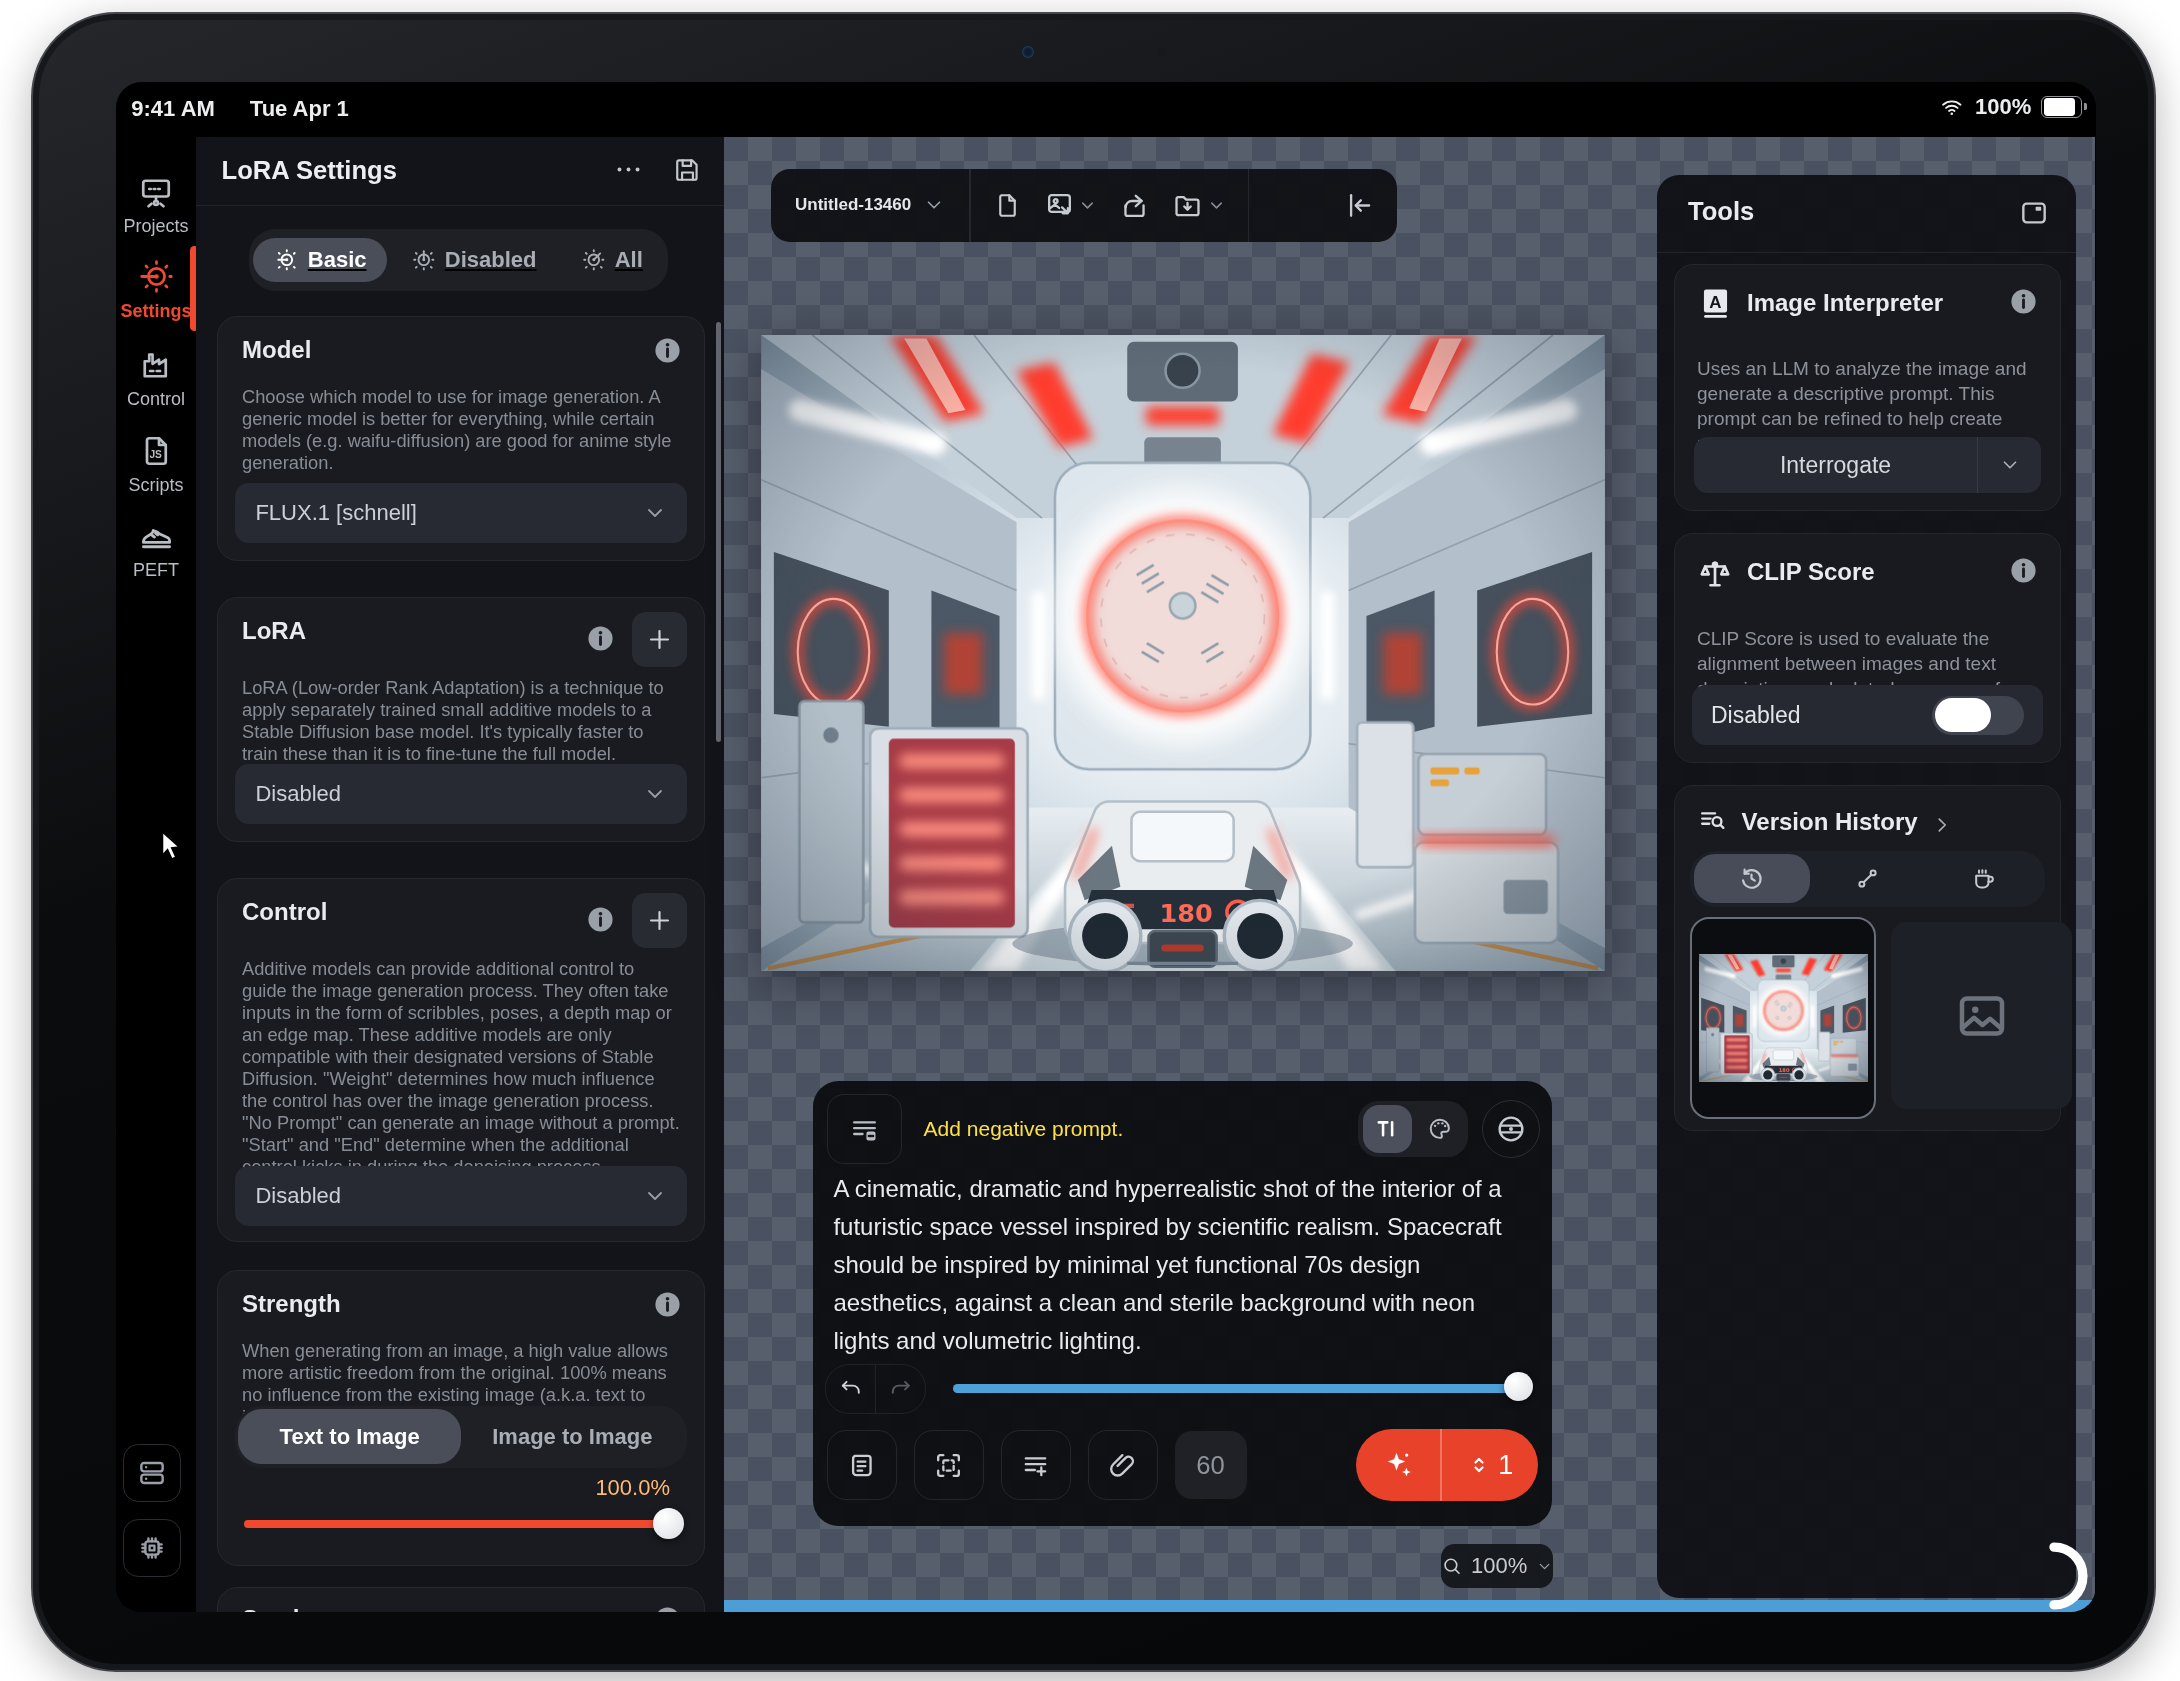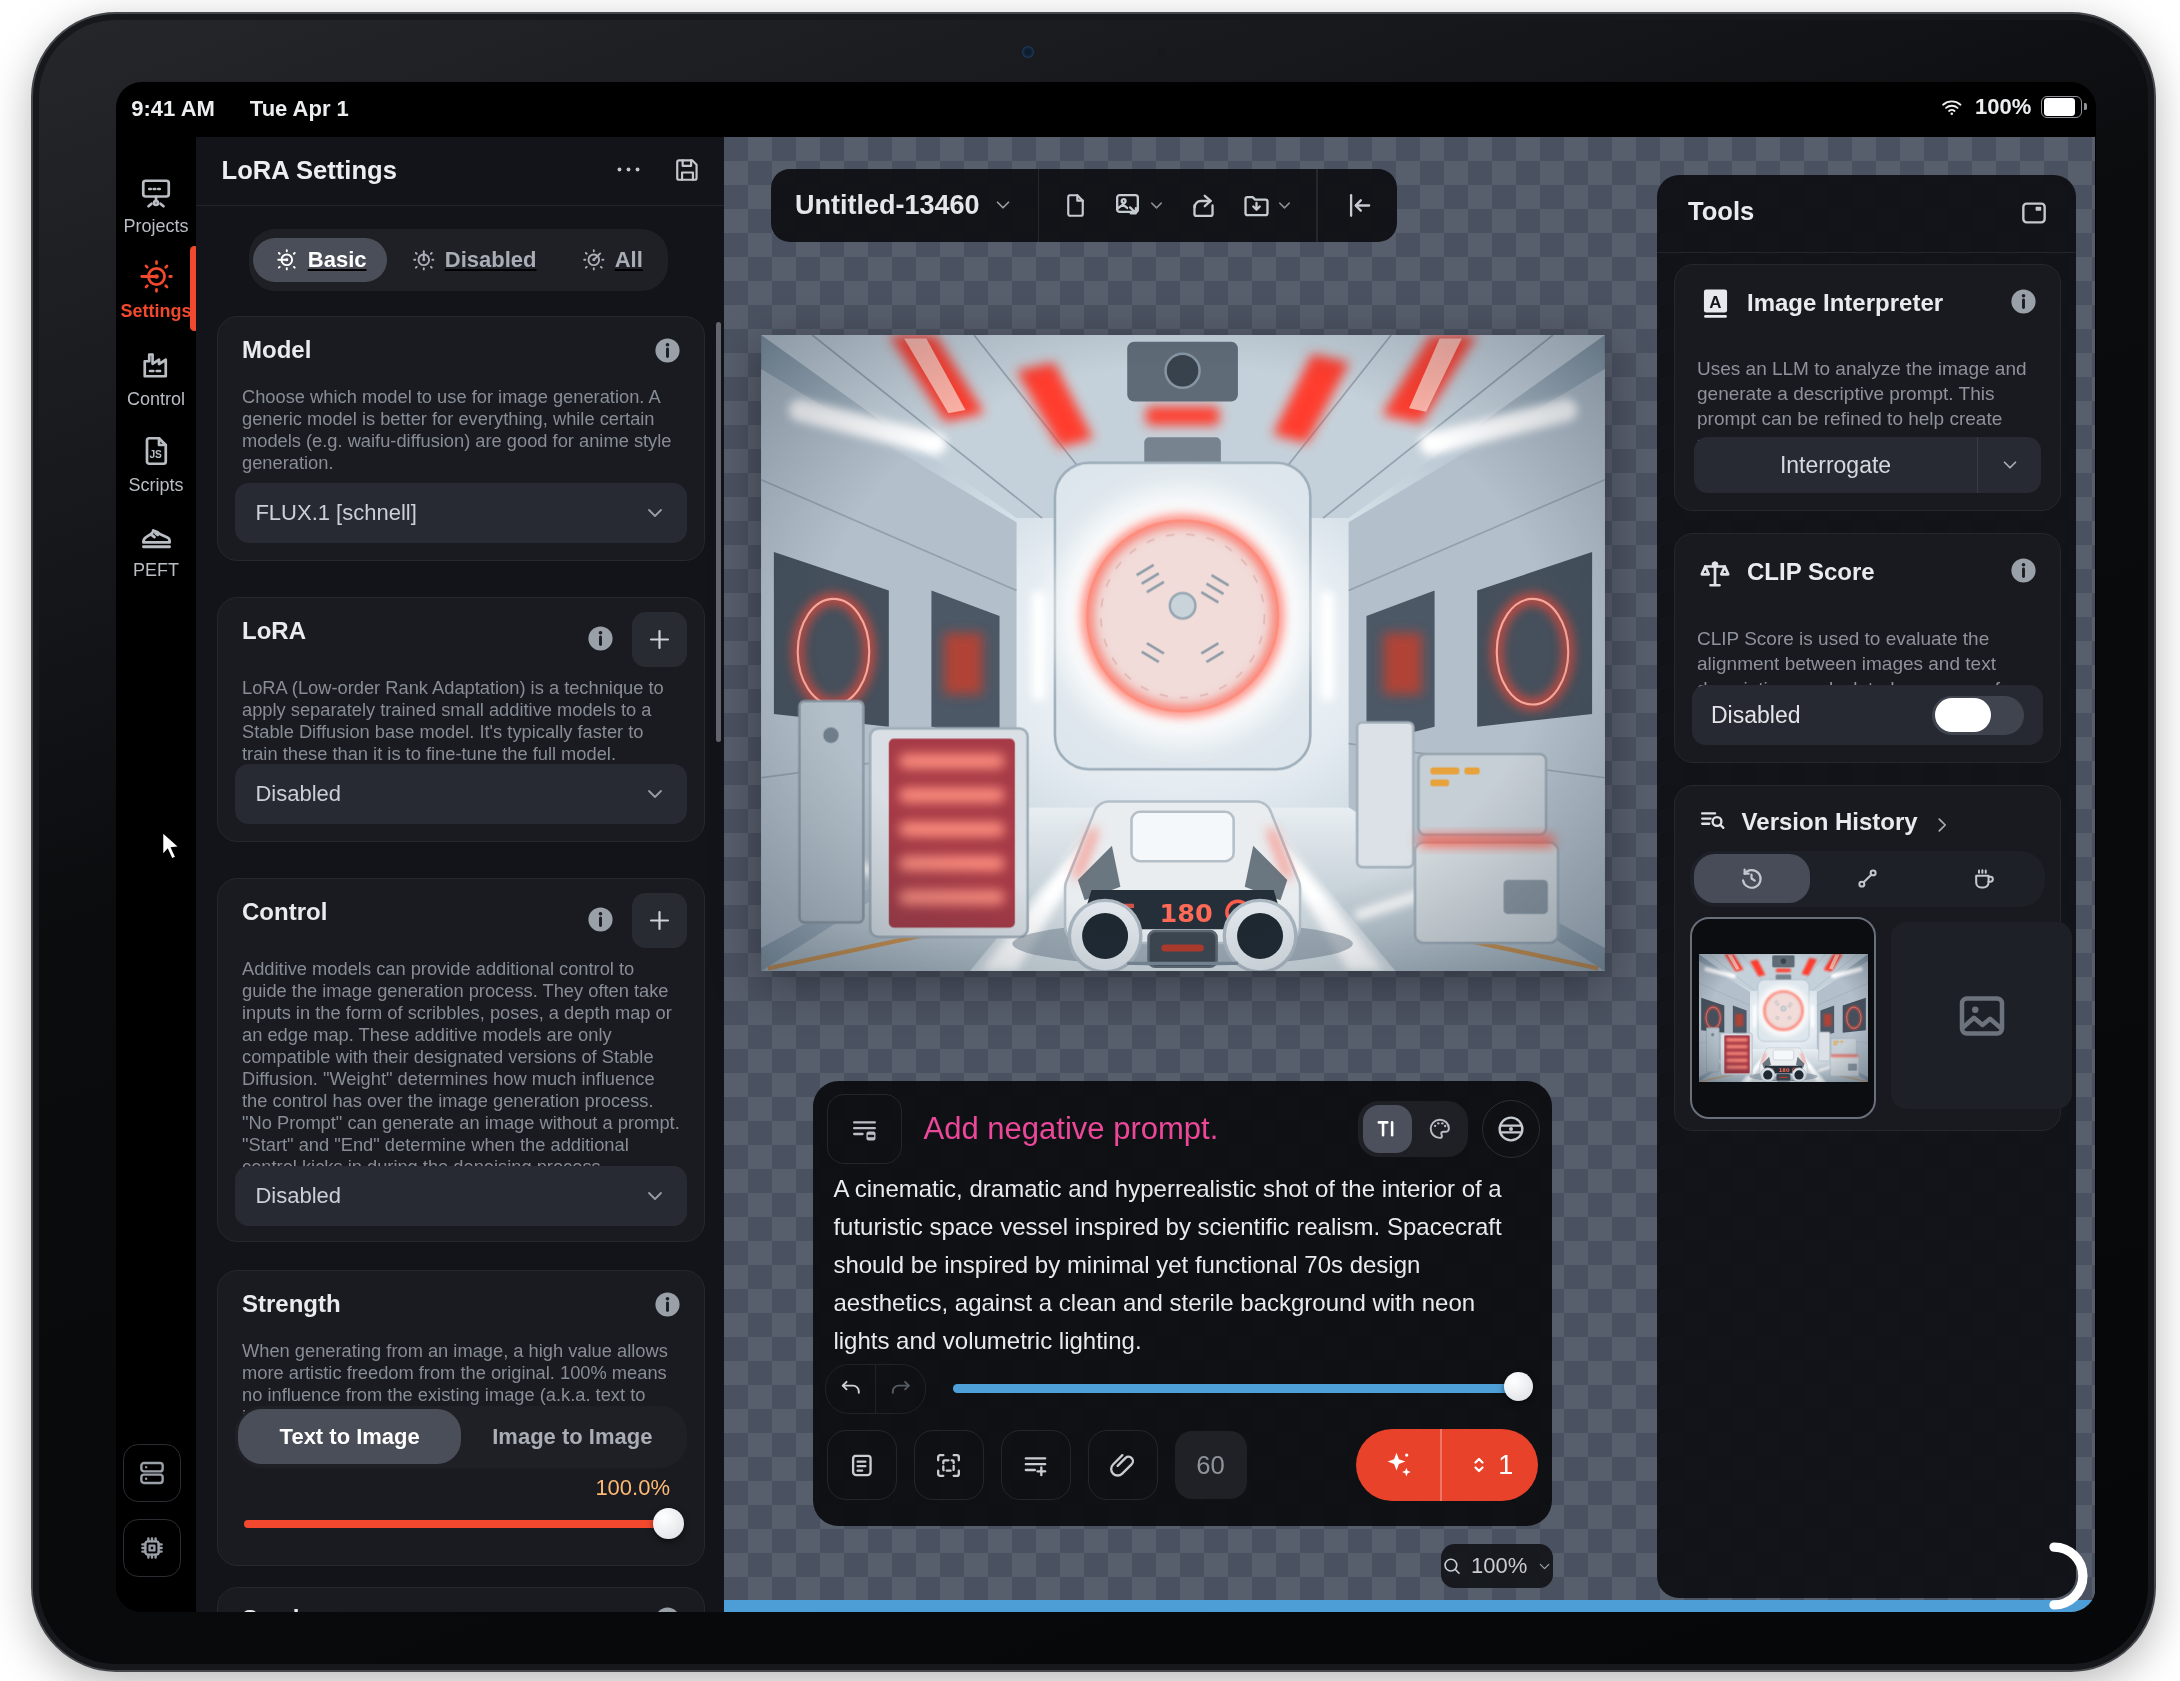--- a/index.html
+++ b/index.html
@@ -57,33 +57,33 @@
   .rslider{position:absolute;left:25.6px;right:25.6px;height:31px;}
   .rslider .track{position:absolute;left:0;right:0;top:12px;height:7.7px;border-radius:4.3px;background:#f2492e;}
   .sthumb{position:absolute;top:0;width:31px;height:31px;border-radius:50%;
           background:radial-gradient(circle at 35% 30%,#ffffff,#d9dde2);box-shadow:0 2.6px 6px rgba(0,0,0,.5);}
   .sp-scroll{position:absolute;right:3.4px;top:185px;width:5.1px;height:420px;border-radius:2.6px;background:#63666e;}
   
   .canvas{position:absolute;left:608px;top:55px;width:1371px;height:1475px;
           background:repeating-conic-gradient(#575e6c 0% 25%, #4a5160 0% 50%) 0 0/48px 48px;}
   .ctoolbar{position:absolute;left:47px;top:31.5px;width:626px;height:73px;background:rgba(16,17,21,.96);
             border-radius:19px;display:flex;align-items:center;color:#c6cad1;}
-  .ct-title{display:flex;align-items:center;gap:12px;padding:0 24px;color:#e4e6ea;font-size:27px;font-weight:600;cursor:pointer;}
+  .ct-title{display:flex;align-items:center;gap:12px;padding:0 24px;color:#e4e6ea;font-size:17px;font-weight:600;cursor:pointer;}
   .ct-div{width:1.7px;height:73px;background:#26272d;}
   .ct-icons{display:flex;align-items:center;gap:22px;padding:0 22px;}
   .ct-ic{display:flex;align-items:center;gap:3.4px;cursor:pointer;}
   .ct-collapse{margin-left:auto;padding:0 22px;cursor:pointer;}
   .genimg{position:absolute;left:37px;top:198px;width:844px;height:636px;box-shadow:0 12px 43px rgba(0,0,0,.35);}
   
   .ppanel{position:absolute;left:89px;top:944px;width:739px;height:445px;background:rgba(13,14,18,.97);
           border-radius:25.6px;color:#e6e8ec;}
   .np-row{position:absolute;left:13.6px;top:12px;right:12px;height:72px;display:flex;align-items:center;}
   .np-btn{width:73px;height:68px;border:1.7px solid #24262c;border-radius:17px;display:flex;align-items:center;
           justify-content:center;color:#b9bec6;cursor:text;}
-  .np-ph{margin-left:22px;font-size:31px;color:#ec4899;}
+  .np-ph{margin-left:22px;font-size:21px;color:#fde047;}
   .np-right{margin-left:auto;display:flex;align-items:center;gap:13.6px;}
   .np-pill{display:flex;align-items:center;background:#1e2026;border-radius:20.4px;padding:4.3px;gap:3.4px;}
   .np-pill .pi{width:49px;height:48px;border-radius:16px;display:flex;align-items:center;justify-content:center;
                color:#b9bec6;cursor:pointer;}
   .np-pill .pi.sel{background:#4b505c;color:#fff;}
   .np-circle{width:56px;height:56px;border:1.7px solid #2a2d33;border-radius:50%;display:flex;align-items:center;
              justify-content:center;color:#c6cad1;cursor:pointer;}
   .ptext{position:absolute;left:20.4px;top:89px;width:697px;font-size:24px;line-height:38px;color:#e8eaed;cursor:text;}
   .ur-row{position:absolute;left:12px;top:281px;right:25.6px;height:51px;}
   .ur-pill{position:absolute;left:0;top:1.7px;width:99px;height:48px;border:1.7px solid #202228;border-radius:24px;

